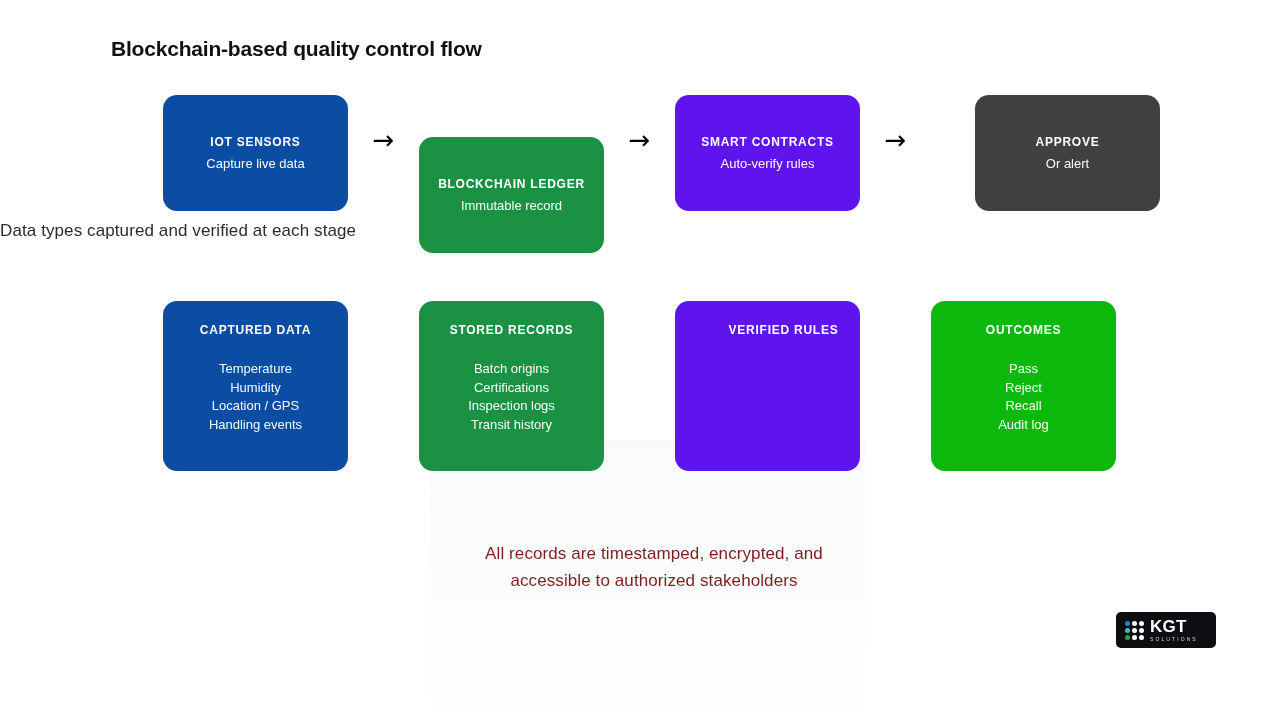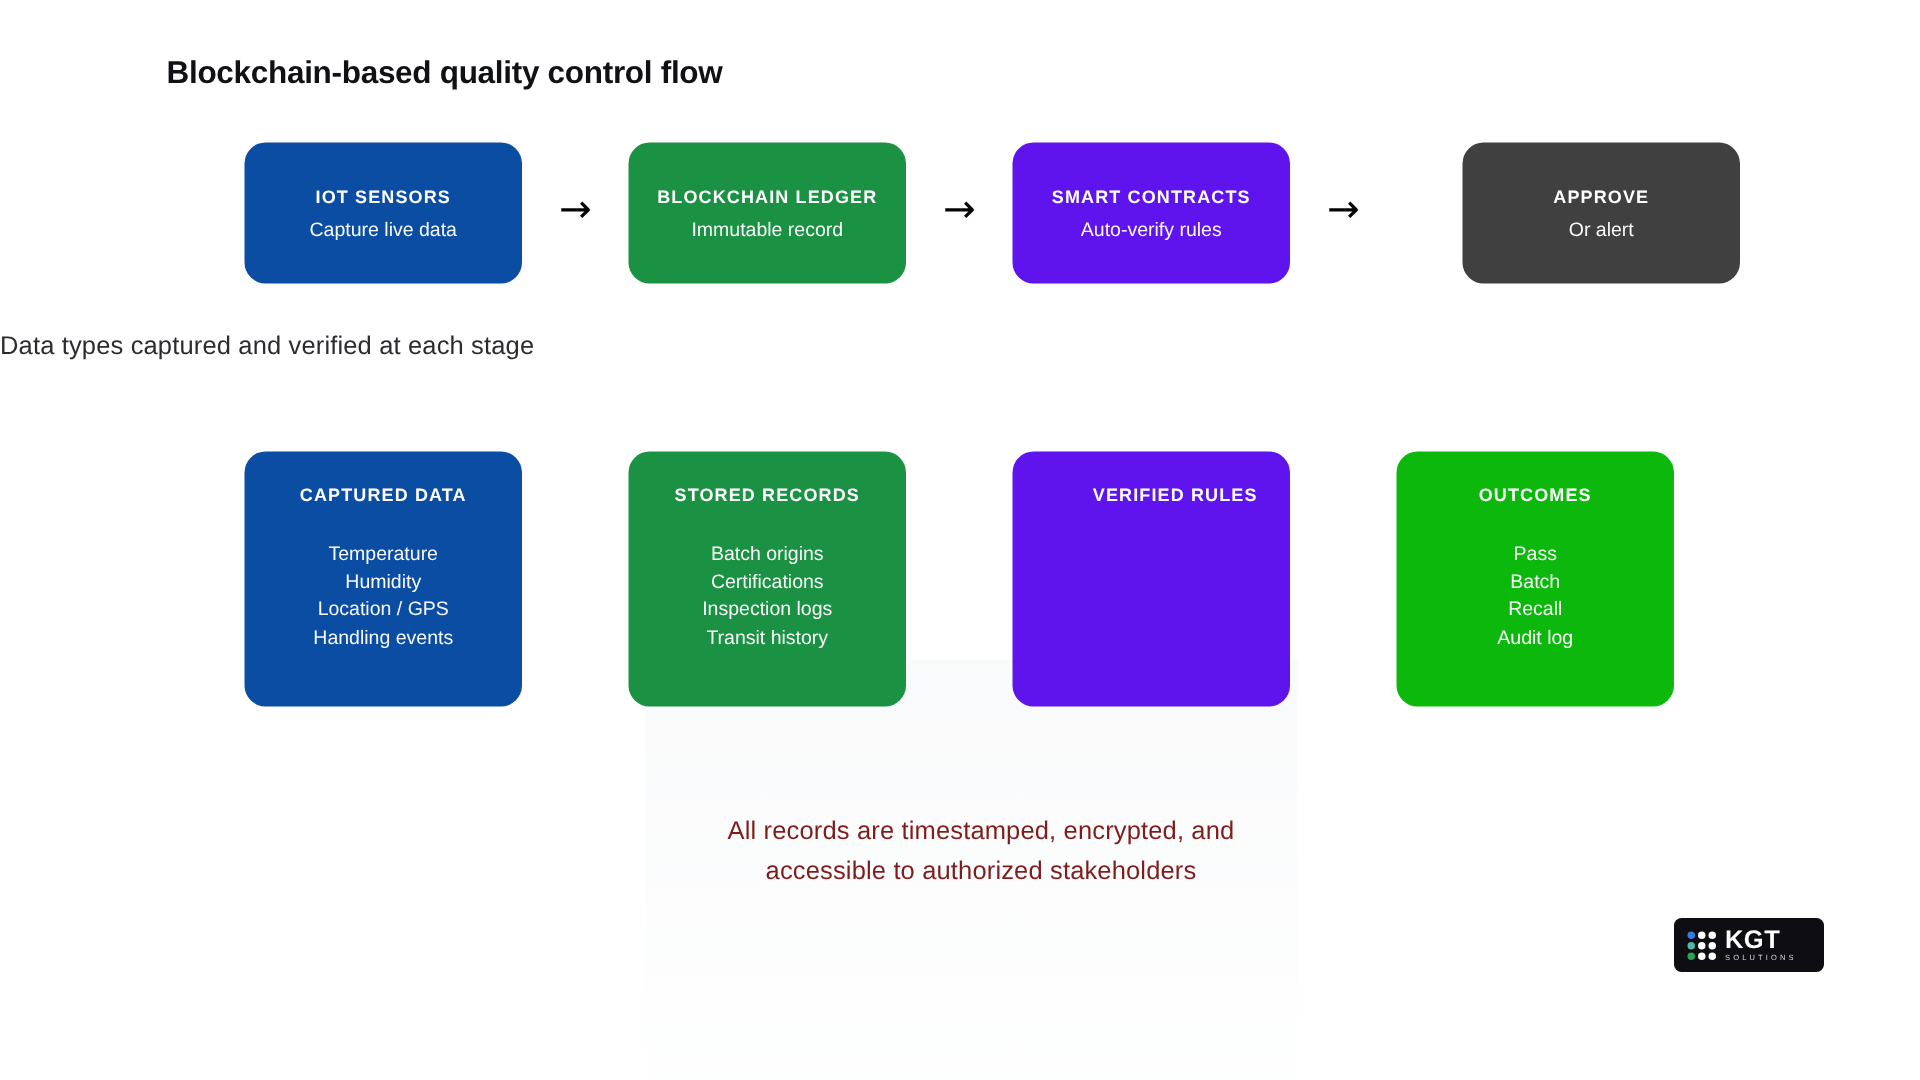--- a/index.html
+++ b/index.html
@@ -43,21 +43,21 @@
     position: absolute;
     left: 163px;
     top: 95px;
     width: 953px;
     height: 90px;
   }
   .flow-card {
     position: absolute;
     top: 0;
     width: 185px;
-    height: 94px;
+    height: 116px;
     border-radius: 14px;
     box-sizing: border-box;
     display: flex;
     flex-direction: column;
     align-items: center;
     justify-content: center;
     gap: 9px;
     color: #ffffff;
     overflow: hidden;
   }
@@ -213,21 +213,21 @@
 
 <div class="page-title">Blockchain-based quality control flow</div>
 
 <div class="flow-row">
 
 <div class="flow-card" style="left: 0px; background: rgb(11, 77, 163);">
       <div class="card-title">IOT SENSORS</div>
       <div class="card-sub">Capture live data</div>
     </div>
     <div class="flow-arrow" style="left: 200.5px;">→</div>
-    <div class="flow-card" style="left: 256px; background: rgb(27, 145, 68);">
+    <div class="flow-card" style="left: 256px; background: rgb(27, 145, 68); margin-top: 42px;">
       <div class="card-title">BLOCKCHAIN LEDGER</div>
       <div class="card-sub">Immutable record</div>
     </div>
     <div class="flow-arrow" style="left: 456.5px;">→</div>
     <div class="flow-card" style="left: 512px; background: rgb(95, 20, 238);">
       <div class="card-title">SMART CONTRACTS</div>
       <div class="card-sub">Auto-verify rules</div>
     </div>
     <div class="flow-arrow" style="left: 712.5px;">→</div>
     <div class="flow-card" style="left: 812px; background: #404040; border-radius: 14px;">
@@ -258,21 +258,21 @@
         <div class="li">Handling events</div>
       </div>
     </div>
     <div class="detail-card" style="left: 512px; background: rgb(95, 20, 238); padding-left: 32px;">
       <div class="card-title">VERIFIED RULES</div>
     </div>
     <div class="detail-card" style="left: 768px; background: rgb(11, 184, 11);">
       <div class="card-title">OUTCOMES</div>
       <div class="card-list">
         <div class="li">Pass</div>
-        <div class="li">Batch</div>
+        <div class="li">Reject</div>
         <div class="li">Recall</div>
         <div class="li">Audit log</div>
       </div>
     </div>
   </div>
 
 <div class="bottom-caption">
   <div>All records are timestamped, encrypted, and</div>
   <div>accessible to authorized stakeholders</div>
 </div>

